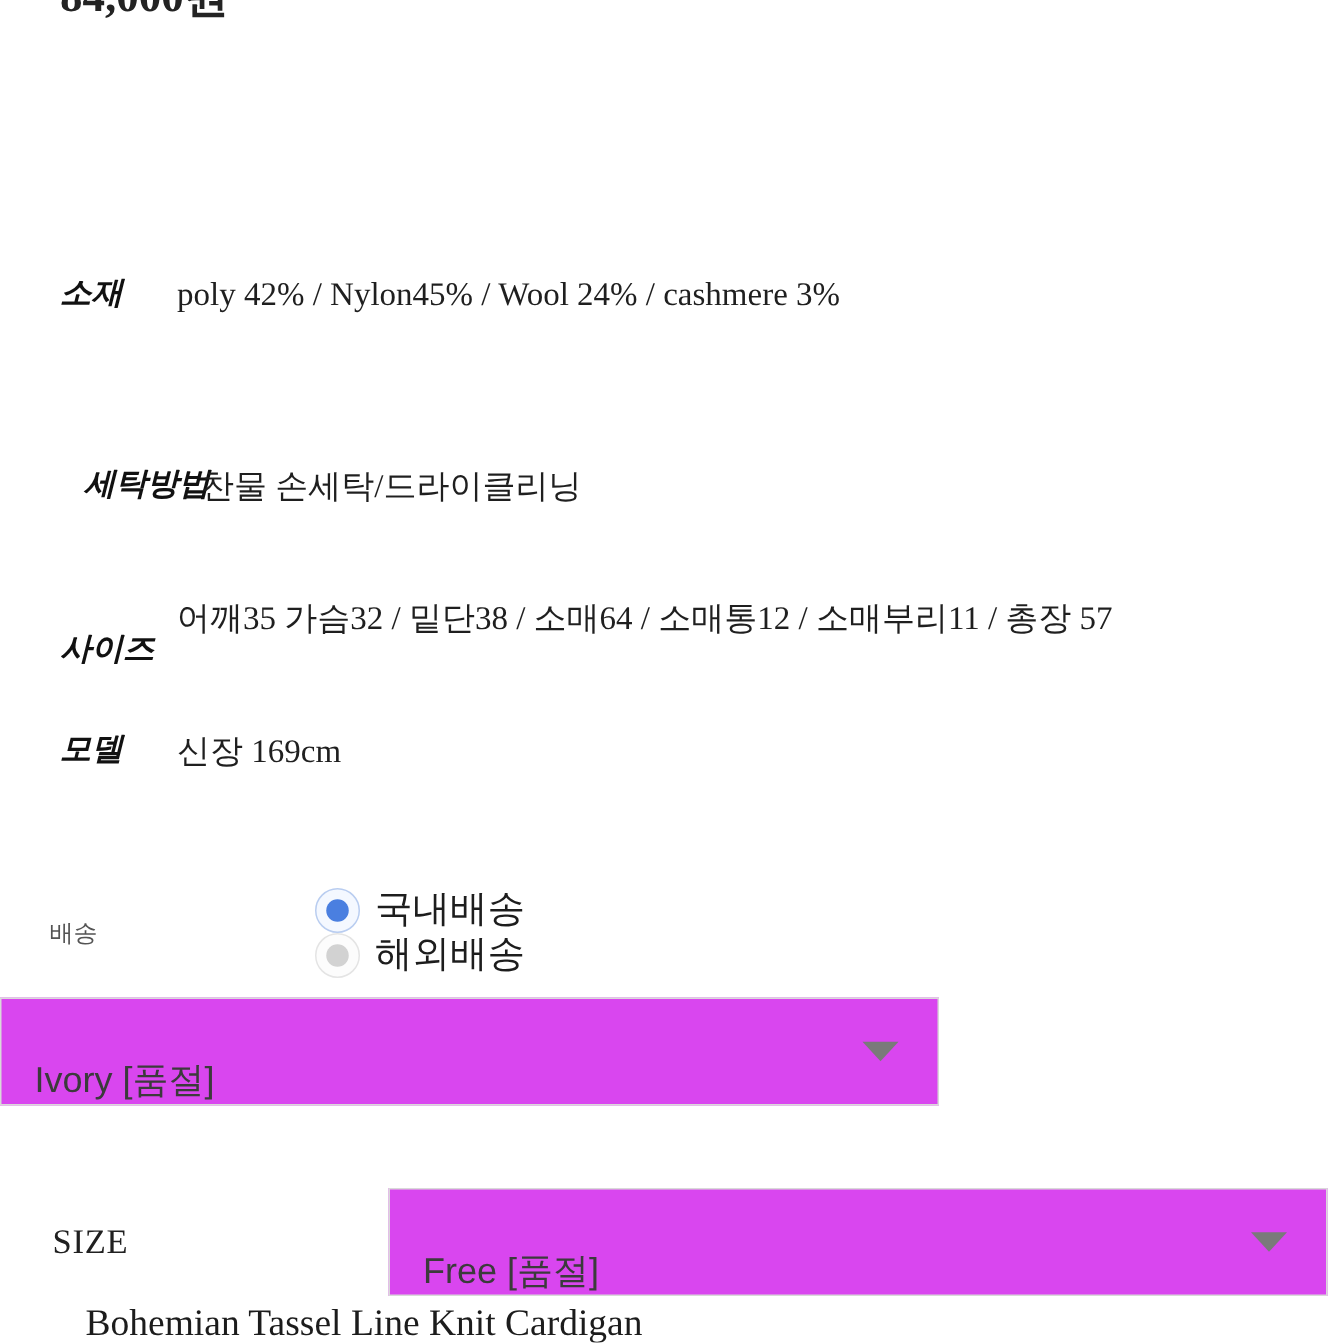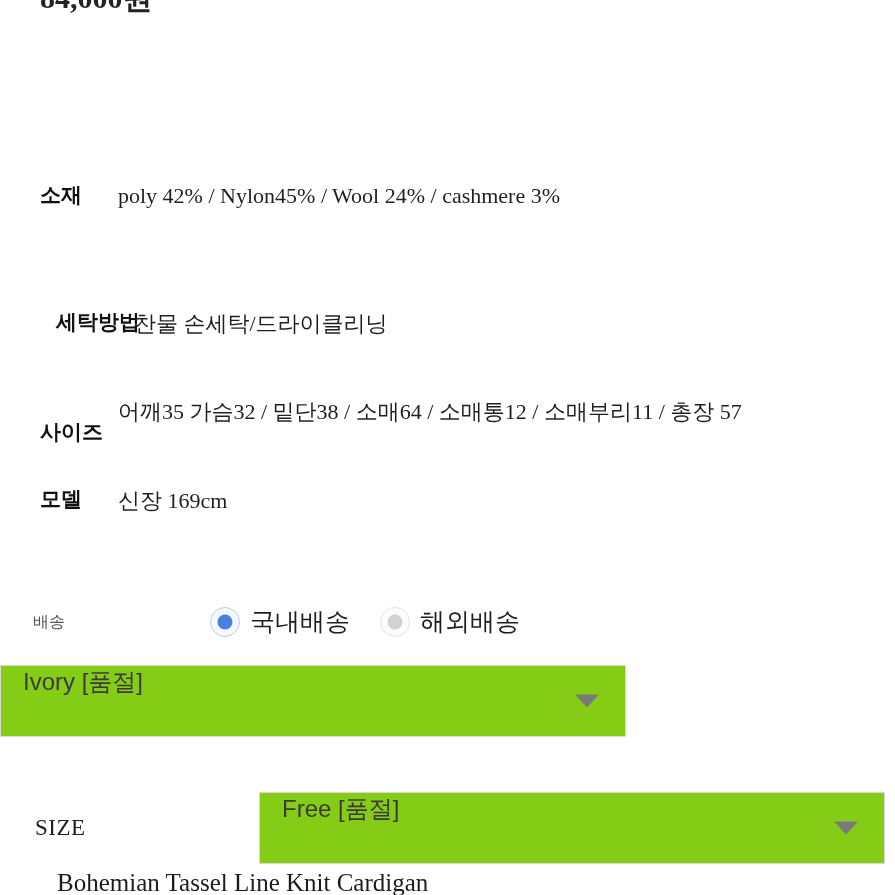--- a/index.html
+++ b/index.html
@@ -53,20 +53,21 @@
 
   .spec-label {
     width: 118px;
     padding-left: 40px;
     box-sizing: border-box;
     font-weight: bold;
     font-size: 21px;
     line-height: 30px;
     color: #111111;
     white-space: nowrap;
+    font-style: italic;
   }
   .spec-value {
     flex: 1;
     padding-right: 30px;
     font-size: 22px;
     line-height: 42px;
     color: #1f1f1f;
   }
 
   
@@ -94,20 +95,21 @@
     padding-left: 33px;
     box-sizing: border-box;
     font-size: 16px;
     color: #545454;
     font-weight: normal;
     white-space: nowrap;
   }
   .radio-group {
     display: flex;
     align-items: center;
+    flex-direction: column;
   }
   .radio-opt {
     display: flex;
     align-items: center;
     margin-right: 30px;
     cursor: pointer;
   }
   .radio-dot {
     width: 30px;
     height: 30px;
@@ -170,24 +172,24 @@
     font-size: 23px;
     color: #202020;
     letter-spacing: 0.5px;
     white-space: nowrap;
   }
   .select-box {
     position: relative;
     width: 626px;
     height: 72px;
     border: 1px solid #d9d9d9;
-    background: #84cc16;
-    box-sizing: border-box;
-    display: flex;
-    align-items: flex-start;
+    background: #d946ef;
+    box-sizing: border-box;
+    display: flex;
+    align-items: flex-end;
     cursor: pointer;
   }
   .select-value {
     padding-left: 22px;
     font-family: "Liberation Sans", "DejaVu Sans", sans-serif;
     font-size: 24px;
     color: #3b3b3b;
     white-space: nowrap;
   }
   .select-caret {

